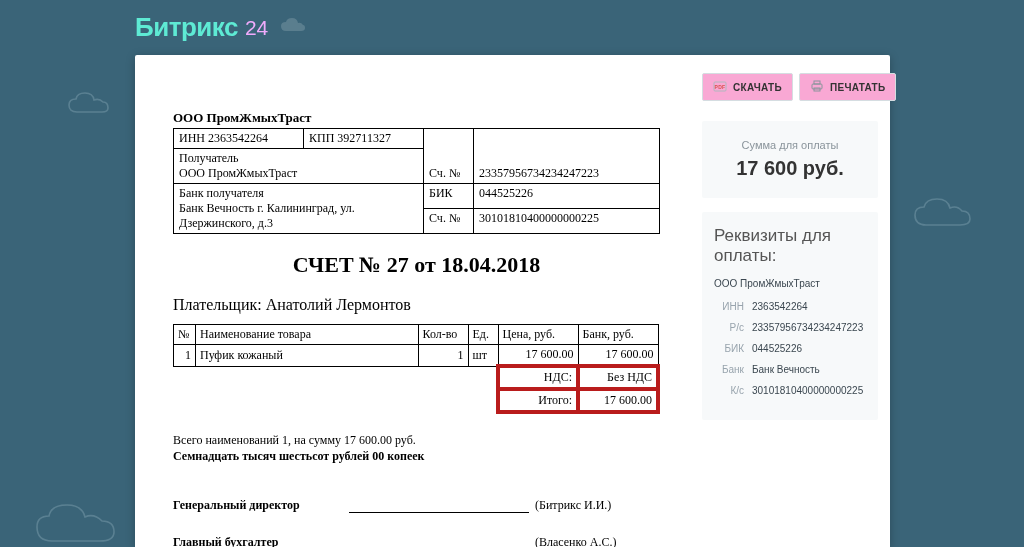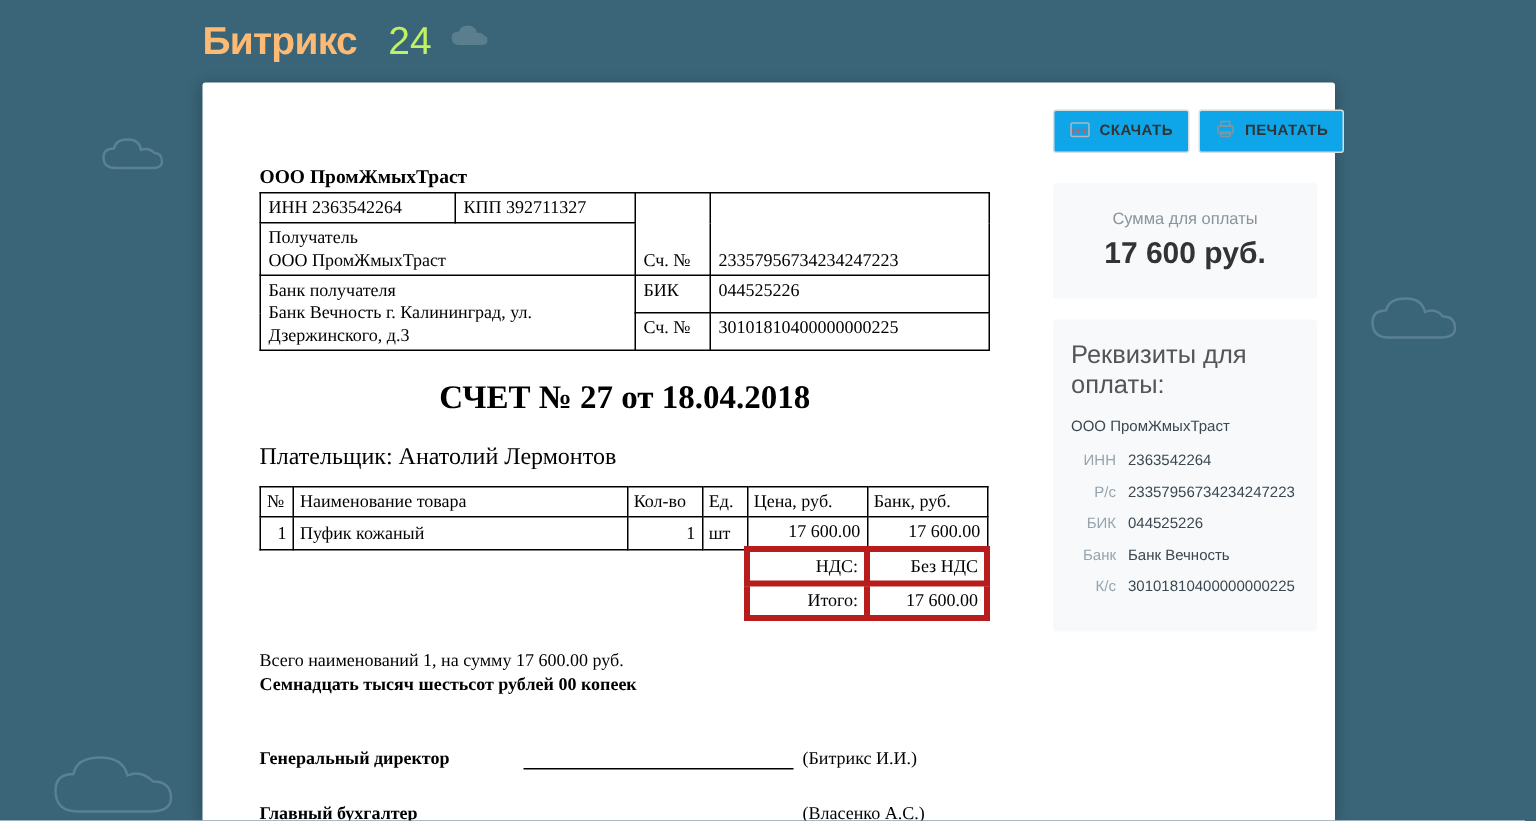--- a/index.html
+++ b/index.html
@@ -12,22 +12,22 @@
     position: relative;
   }
   .cloud { position:absolute; opacity:.35; }
   .cloud svg { display:block; }
   .header {
     height: 55px;
     display: flex;
     align-items: center;
     padding-left: 135px;
   }
-  .logo-bitrix { color:#fdba74; font-size:26px; font-weight:700; letter-spacing:-0.5px;}
-  .logo-24 { color:#bef264; font-size:26px; font-weight:300; margin-left:21px;}
+  .logo-bitrix { color:#5eead4; font-size:26px; font-weight:700; letter-spacing:-0.5px;}
+  .logo-24 { color:#f0abfc; font-size:21px; font-weight:300; margin-left:7px;}
   .logo-cloud { margin-left:10px; opacity:.5;}
   .sheet {
     position:absolute; left:135px; top:55px; width:755px; height:492px;
     background:#fff; border-radius:2px 2px 0 0;
     box-shadow:0 2px 10px rgba(0,0,0,.25);
     display:flex;
   }
   .doc {
     flex:1; padding:55px 30px 0 38px;
     font-family:"Times New Roman", serif; color:#000; font-size:12px;
@@ -46,21 +46,21 @@
   .totals td { border:4px solid #b91c1c; }
   .summary { font-size:12px; margin-top:18px; line-height:1.35;}
   .summary .words { font-weight:700; }
   .sig-row { display:flex; align-items:flex-end; font-size:12px; margin-top:34px;}
   .sig-role { width:170px; font-weight:700;}
   .sig-line { border-bottom:1px solid #000; width:180px; height:14px; margin:0 6px;}
   .sig-name { font-weight:400;}
 
   .btn {
     display:inline-flex; align-items:center; gap:6px;
-    border:1px solid #d5dde1; background:#0ea5e9; border-radius:2px;
+    border:1px solid #d5dde1; background:#f9a8d4; border-radius:2px;
     padding:6px 10px; font-size:10px; font-weight:700; color:#333;
     text-transform:uppercase; cursor:pointer; letter-spacing:.3px;
   }
   .btn + .btn { margin-left:6px;}
   .btn-row { display:flex; margin-bottom:20px;}
   .pay-box { background:#f7f9fa; border-radius:2px; padding:18px 10px; text-align:center; margin-bottom:14px;}
   .pay-label { color:#8a949b; font-size:11px; margin-bottom:6px;}
   .pay-amount { font-size:20px; font-weight:700; color:#333;}
   .req-box { background:#f7f9fa; border-radius:2px; padding:14px 12px; font-size:10px; color:#555;}
   .req-title { font-size:17px; color:#555; margin-bottom:12px;}

